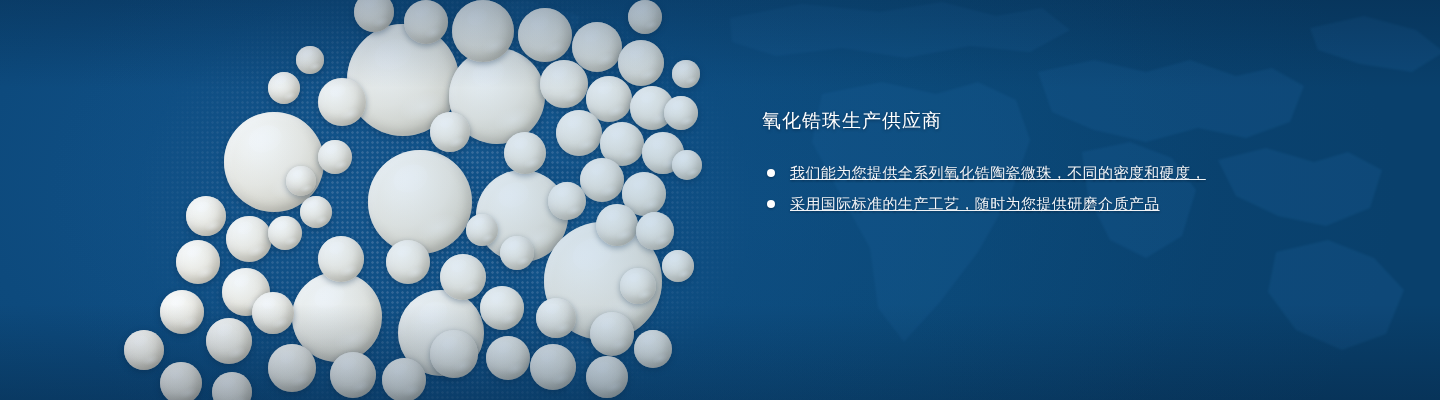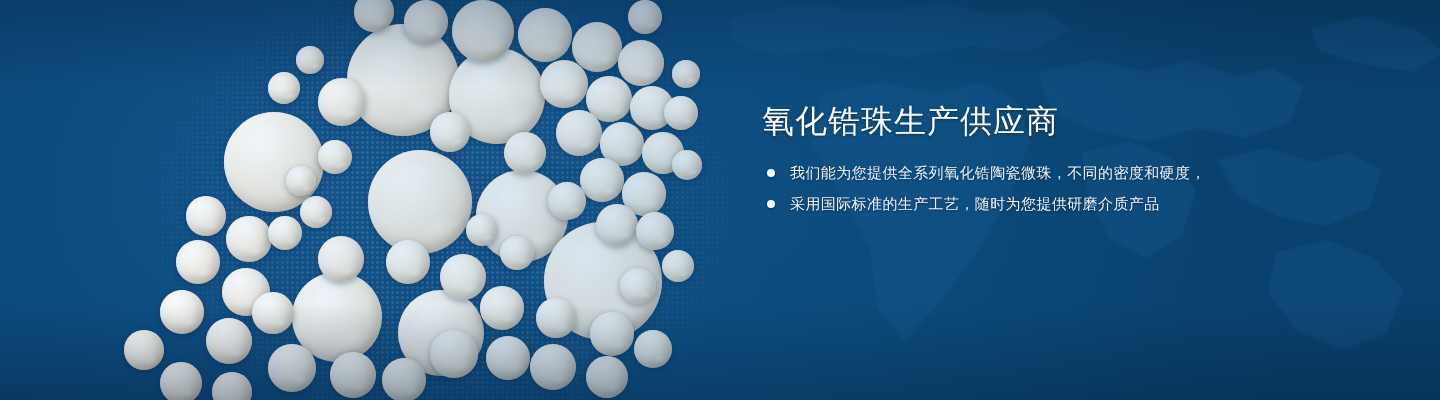--- a/index.html
+++ b/index.html
@@ -103,41 +103,42 @@
 
   
   .copy {
     position: absolute;
     left: 762px;
     top: 104px;
     width: 600px;
   }
   .headline {
     margin: 0 0 22px 0;
-    font-size: 32px;
+    font-size: 19px;
     line-height: 34px;
     font-weight: normal;
     letter-spacing: 1px;
     color: #ffffff;
     text-shadow: 0 1px 3px rgba(2,22,45,0.55);
   }
   .bullets {
     list-style: none;
     margin: 0;
     padding: 0;
   }
   .bullet {
     position: relative;
     padding-left: 28px;
     margin-bottom: 6px;
     font-size: 15px;
     line-height: 25px;
     letter-spacing: 0.4px;
     color: #f2f4f7;
     text-shadow: 0 1px 2px rgba(2,22,45,0.5);
+    text-decoration: underline;
   }
   .bullet:last-child { margin-bottom: 16px; }
   .dot {
     position: absolute;
     left: 5px;
     top: 9px;
     width: 8px;
     height: 8px;
     border-radius: 50%;
     background: #ffffff;

